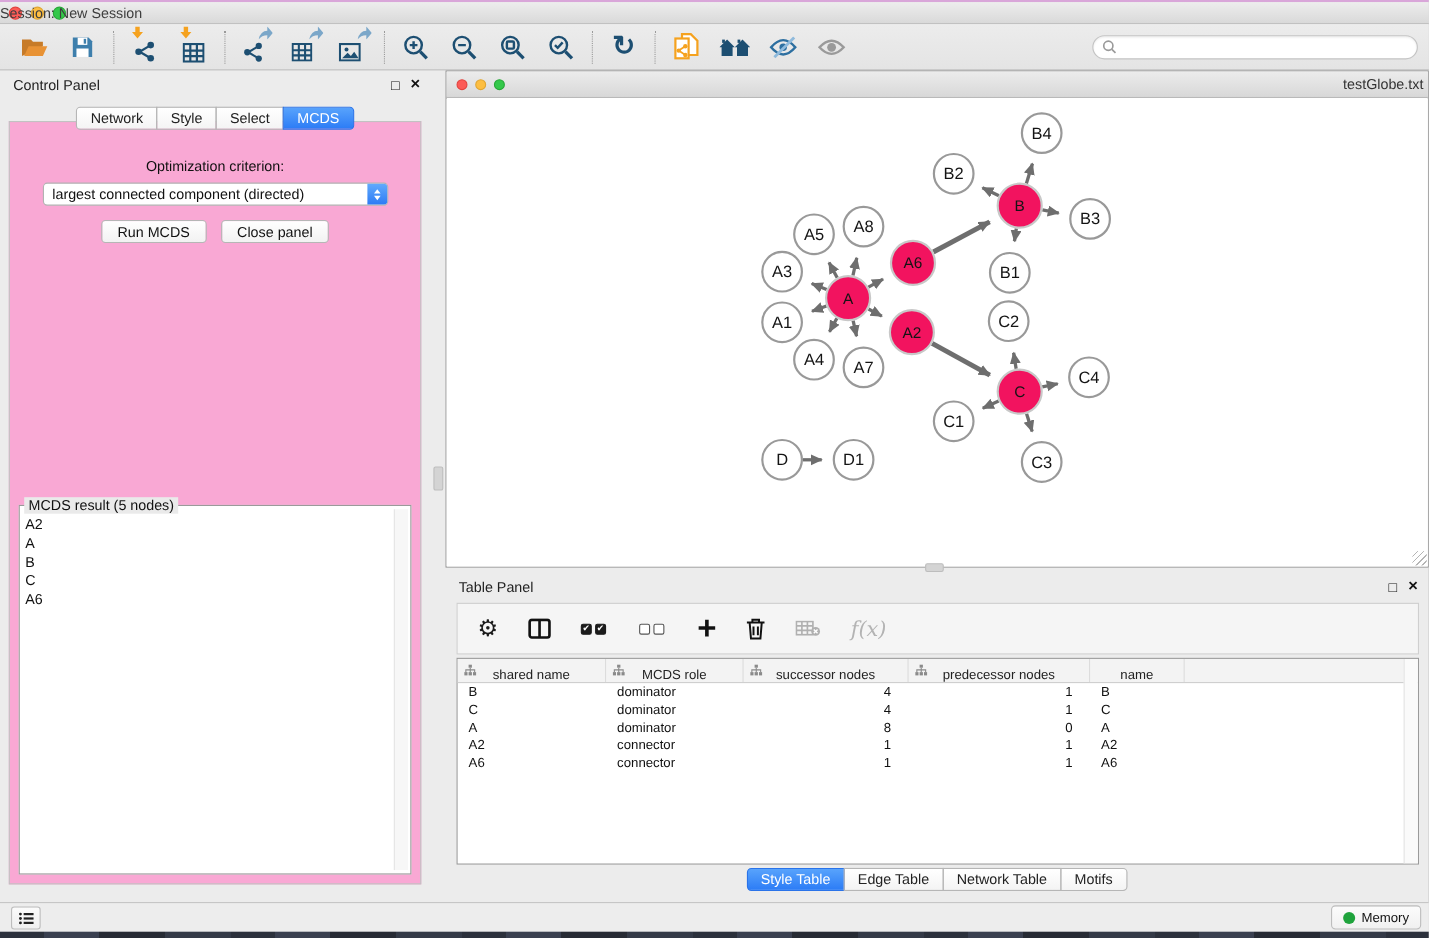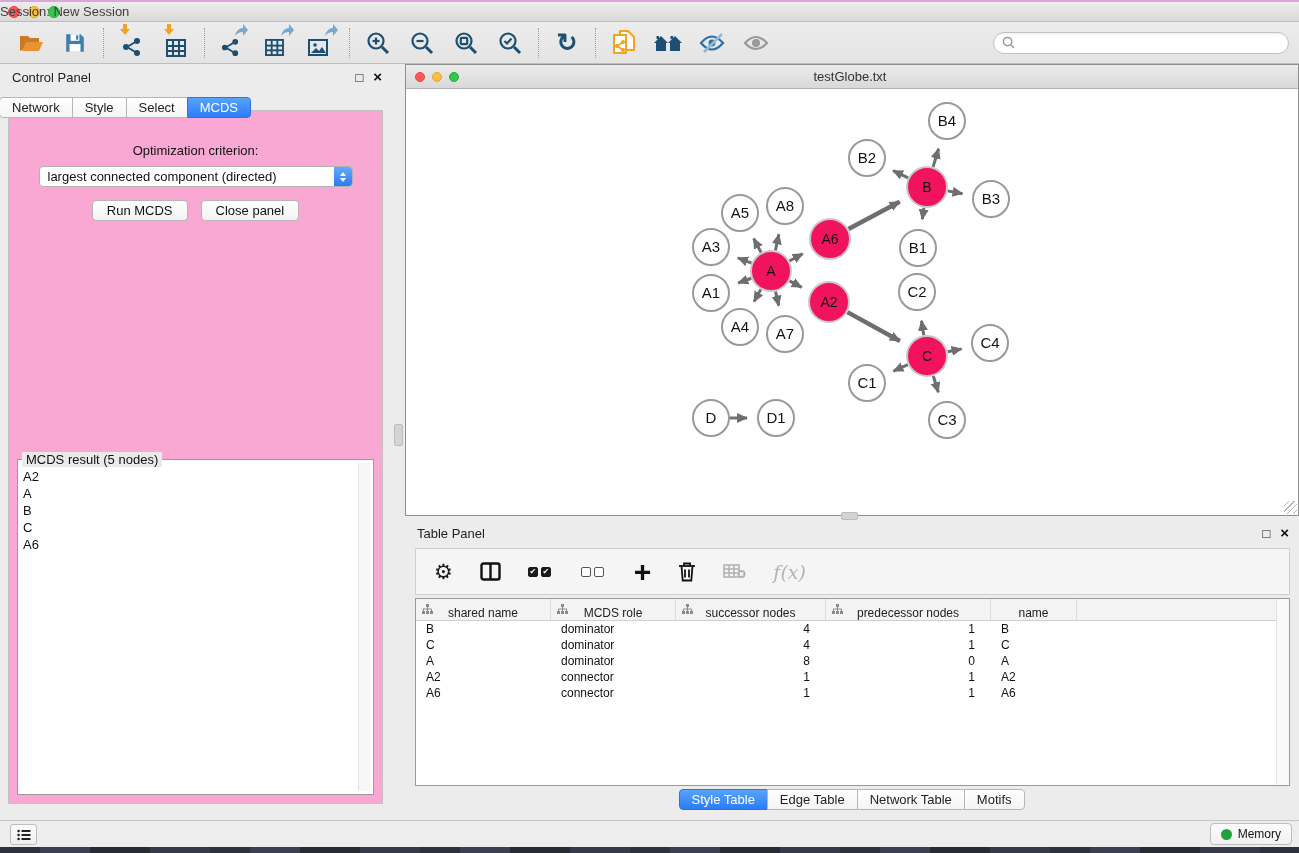--- a/index.html
+++ b/index.html
@@ -22,21 +22,21 @@
   .badge-t{position:absolute;top:-2px;left:4px;}
   .refresh-glyph{font-size:25px;font-weight:bold;color:#1d4f72;line-height:1;}
   .searchbox{margin-left:auto;margin-right:10px;width:296px;height:22px;border:1px solid #c3c3c3;border-radius:12px;background:#fff;display:flex;align-items:center;padding:0 8px;box-shadow:inset 0 1px 2px rgba(0,0,0,.08);}
   .searchbox input{border:none;outline:none;flex:1;font-size:12px;background:transparent;margin-left:5px;}
   
   .cpanel{position:absolute;left:0;top:64px;width:392px;height:756px;}
   .panel-head{position:absolute;top:6px;left:12px;font-size:13px;color:#222;}
   .panel-icons{position:absolute;top:6px;right:10px;display:flex;gap:10px;font-size:13px;color:#111;}
   .pi-float{font-size:13px;}
   .pi-close{font-weight:bold;font-size:15px;line-height:13px;}
-  .cp-tabs{position:absolute;top:33px;left:0;right:0;display:flex;z-index:3;}
+  .cp-tabs{position:absolute;top:33px;left:0;right:0;display:flex;justify-content:center;z-index:3;}
   .seg{border:1px solid #b6b6b6;background:linear-gradient(#ffffff,#f4f4f4);padding:2px 12px;font-size:13px;margin-left:-1px;color:#222;white-space:nowrap;}
   .seg.first{border-radius:4px 0 0 4px;}
   .seg.last{border-radius:0 4px 4px 0;}
   .seg.active{background:linear-gradient(#58a3fc,#2c7cf6);border-color:#2a73e9;color:#fff;}
   .cp-box{position:absolute;top:46px;left:8px;width:375px;height:694px;background:#f9a8d4;border:1px solid #c2c2c2;}
   .opt-label{margin-top:32px;text-align:center;font-size:13px;color:#111;}
   .combo{margin:8px auto 0;width:314px;height:21px;border:1px solid #b2b2b2;border-radius:4px;background:#fff;display:flex;align-items:center;}
   .combo-text{flex:1;font-size:13px;color:#111;padding:0 8px;white-space:nowrap;overflow:hidden;}
   .combo-step{width:18px;align-self:stretch;background:linear-gradient(#62aafc,#2d7bf5);border-radius:0 3px 3px 0;display:flex;flex-direction:column;align-items:center;justify-content:center;gap:2px;}
   .tri-up{width:0;height:0;border-left:3.5px solid transparent;border-right:3.5px solid transparent;border-bottom:4px solid #fff;}
@@ -46,21 +46,21 @@
   .fieldset{position:absolute;left:8px;top:348px;width:357px;height:336px;border:1px solid #9a9a9a;background:#fff;}
   .legend{position:absolute;top:-8px;left:4px;background:#eaeaea;padding:0 4px;font-size:13px;color:#111;}
   .mcds-list{position:absolute;left:2px;top:8px;right:17px;bottom:2px;overflow:hidden;}
   .mcds-item{font-size:13px;color:#111;padding:1px 3px;line-height:15px;}
   .fs-scroll{position:absolute;top:3px;right:2px;bottom:3px;width:13px;background:#f7f7f7;border-left:1px solid #e4e4e4;}
   
   .netwin{position:absolute;left:405px;top:64px;width:894px;height:452px;background:#fff;border:1px solid #8e8e8e;}
   .net-titlebar{position:absolute;top:0;left:0;right:0;height:24px;background:linear-gradient(#ececec,#d8d8d8);border-bottom:1px solid #b2b2b2;}
   .net-lights{position:absolute;left:9px;top:7px;display:flex;gap:7px;}
   .net-lights .light{width:10px;height:10px;}
-  .net-title{position:absolute;left:0;right:4px;top:4px;text-align:center;font-size:13px;color:#333;}
+  .net-title{position:absolute;left:0;right:4px;top:4px;text-align:right;font-size:13px;color:#333;}
   .canvas{position:absolute;top:25px;left:0;right:0;bottom:0;background:#fff;overflow:hidden;}
   .grip{position:absolute;right:1px;bottom:1px;width:13px;height:13px;background:repeating-linear-gradient(135deg,transparent 0 3px,#b5b5b5 3px 4px);}
   
   .vsplit{position:absolute;left:394px;top:424px;width:9px;height:22px;background:#d4d4d4;border:1px solid #bdbdbd;border-radius:2px;}
   .hsplit{position:absolute;left:841px;top:512px;width:17px;height:8px;background:#d4d4d4;border:1px solid #bdbdbd;border-radius:2px;}
   
   .tpanel{position:absolute;left:405px;top:520px;width:894px;height:300px;}
   .tp-toolbar{position:absolute;top:28px;left:10px;right:9px;height:47px;background:#f5f5f5;border:1px solid #cfcfcf;display:flex;align-items:center;gap:27px;padding-left:18px;}
   .tp-ico{display:flex;align-items:center;justify-content:center;height:34px;}
   .gear-glyph{font-size:21px;color:#1b1b1b;line-height:1;}

